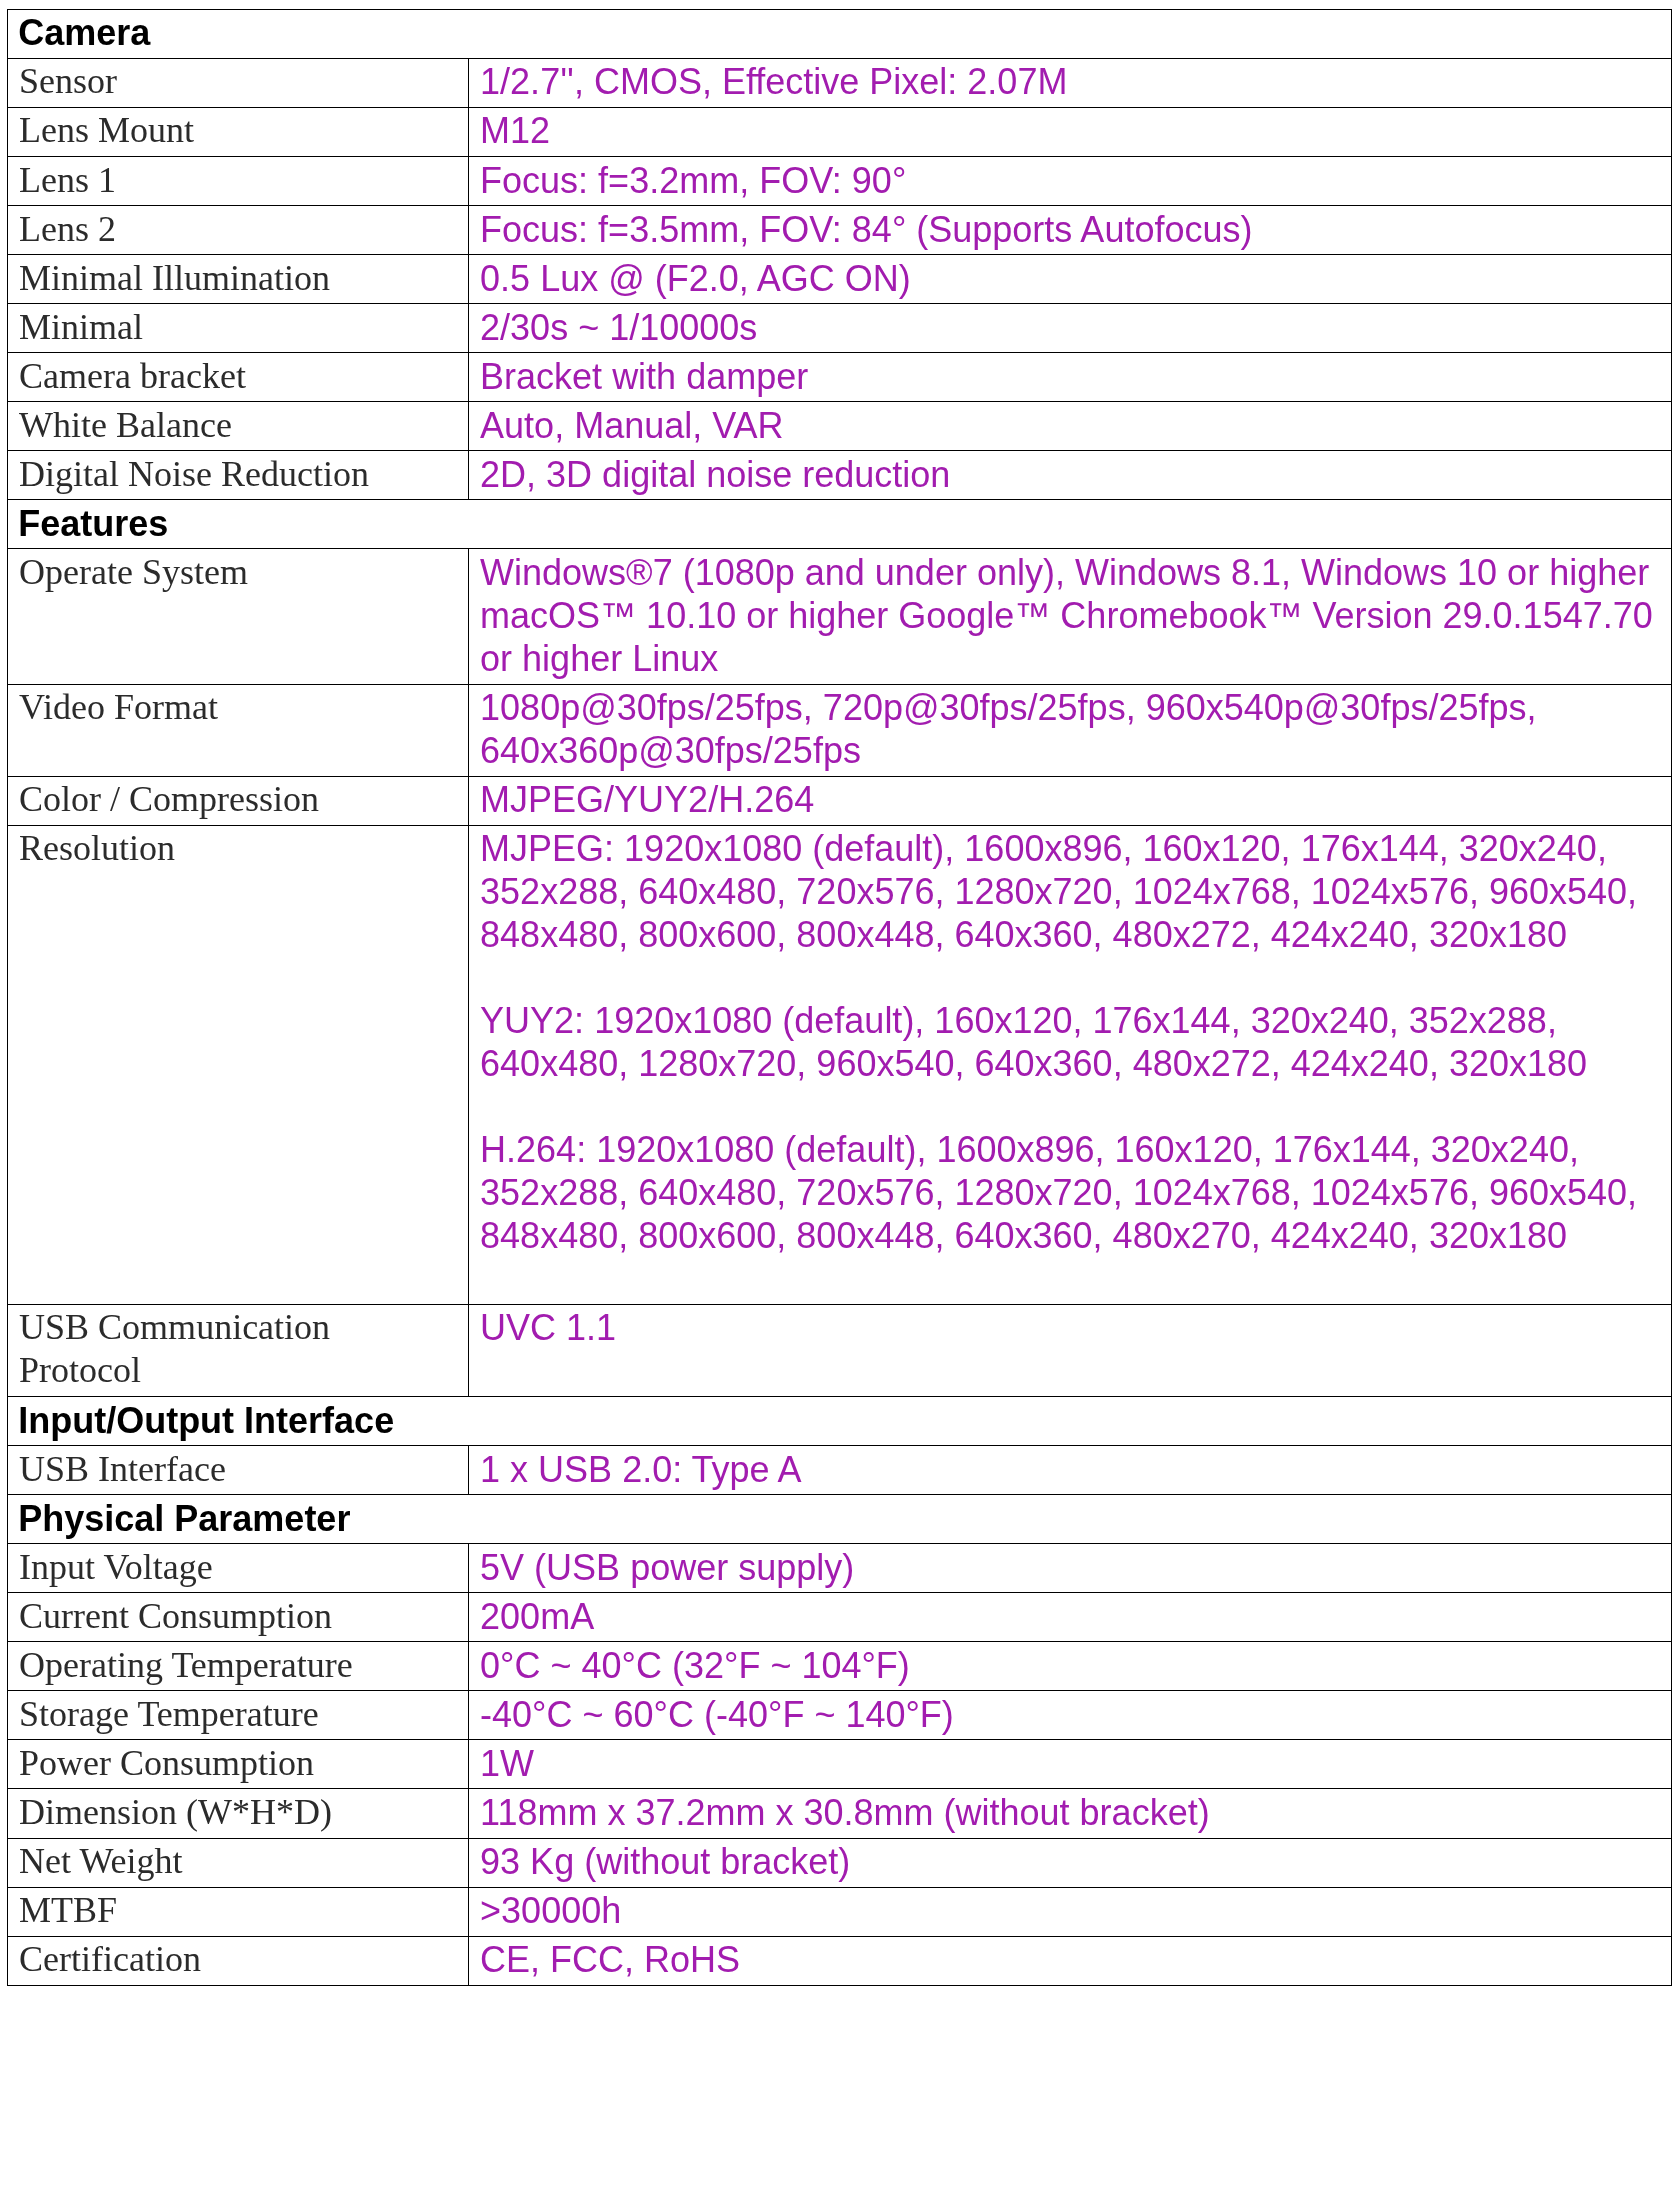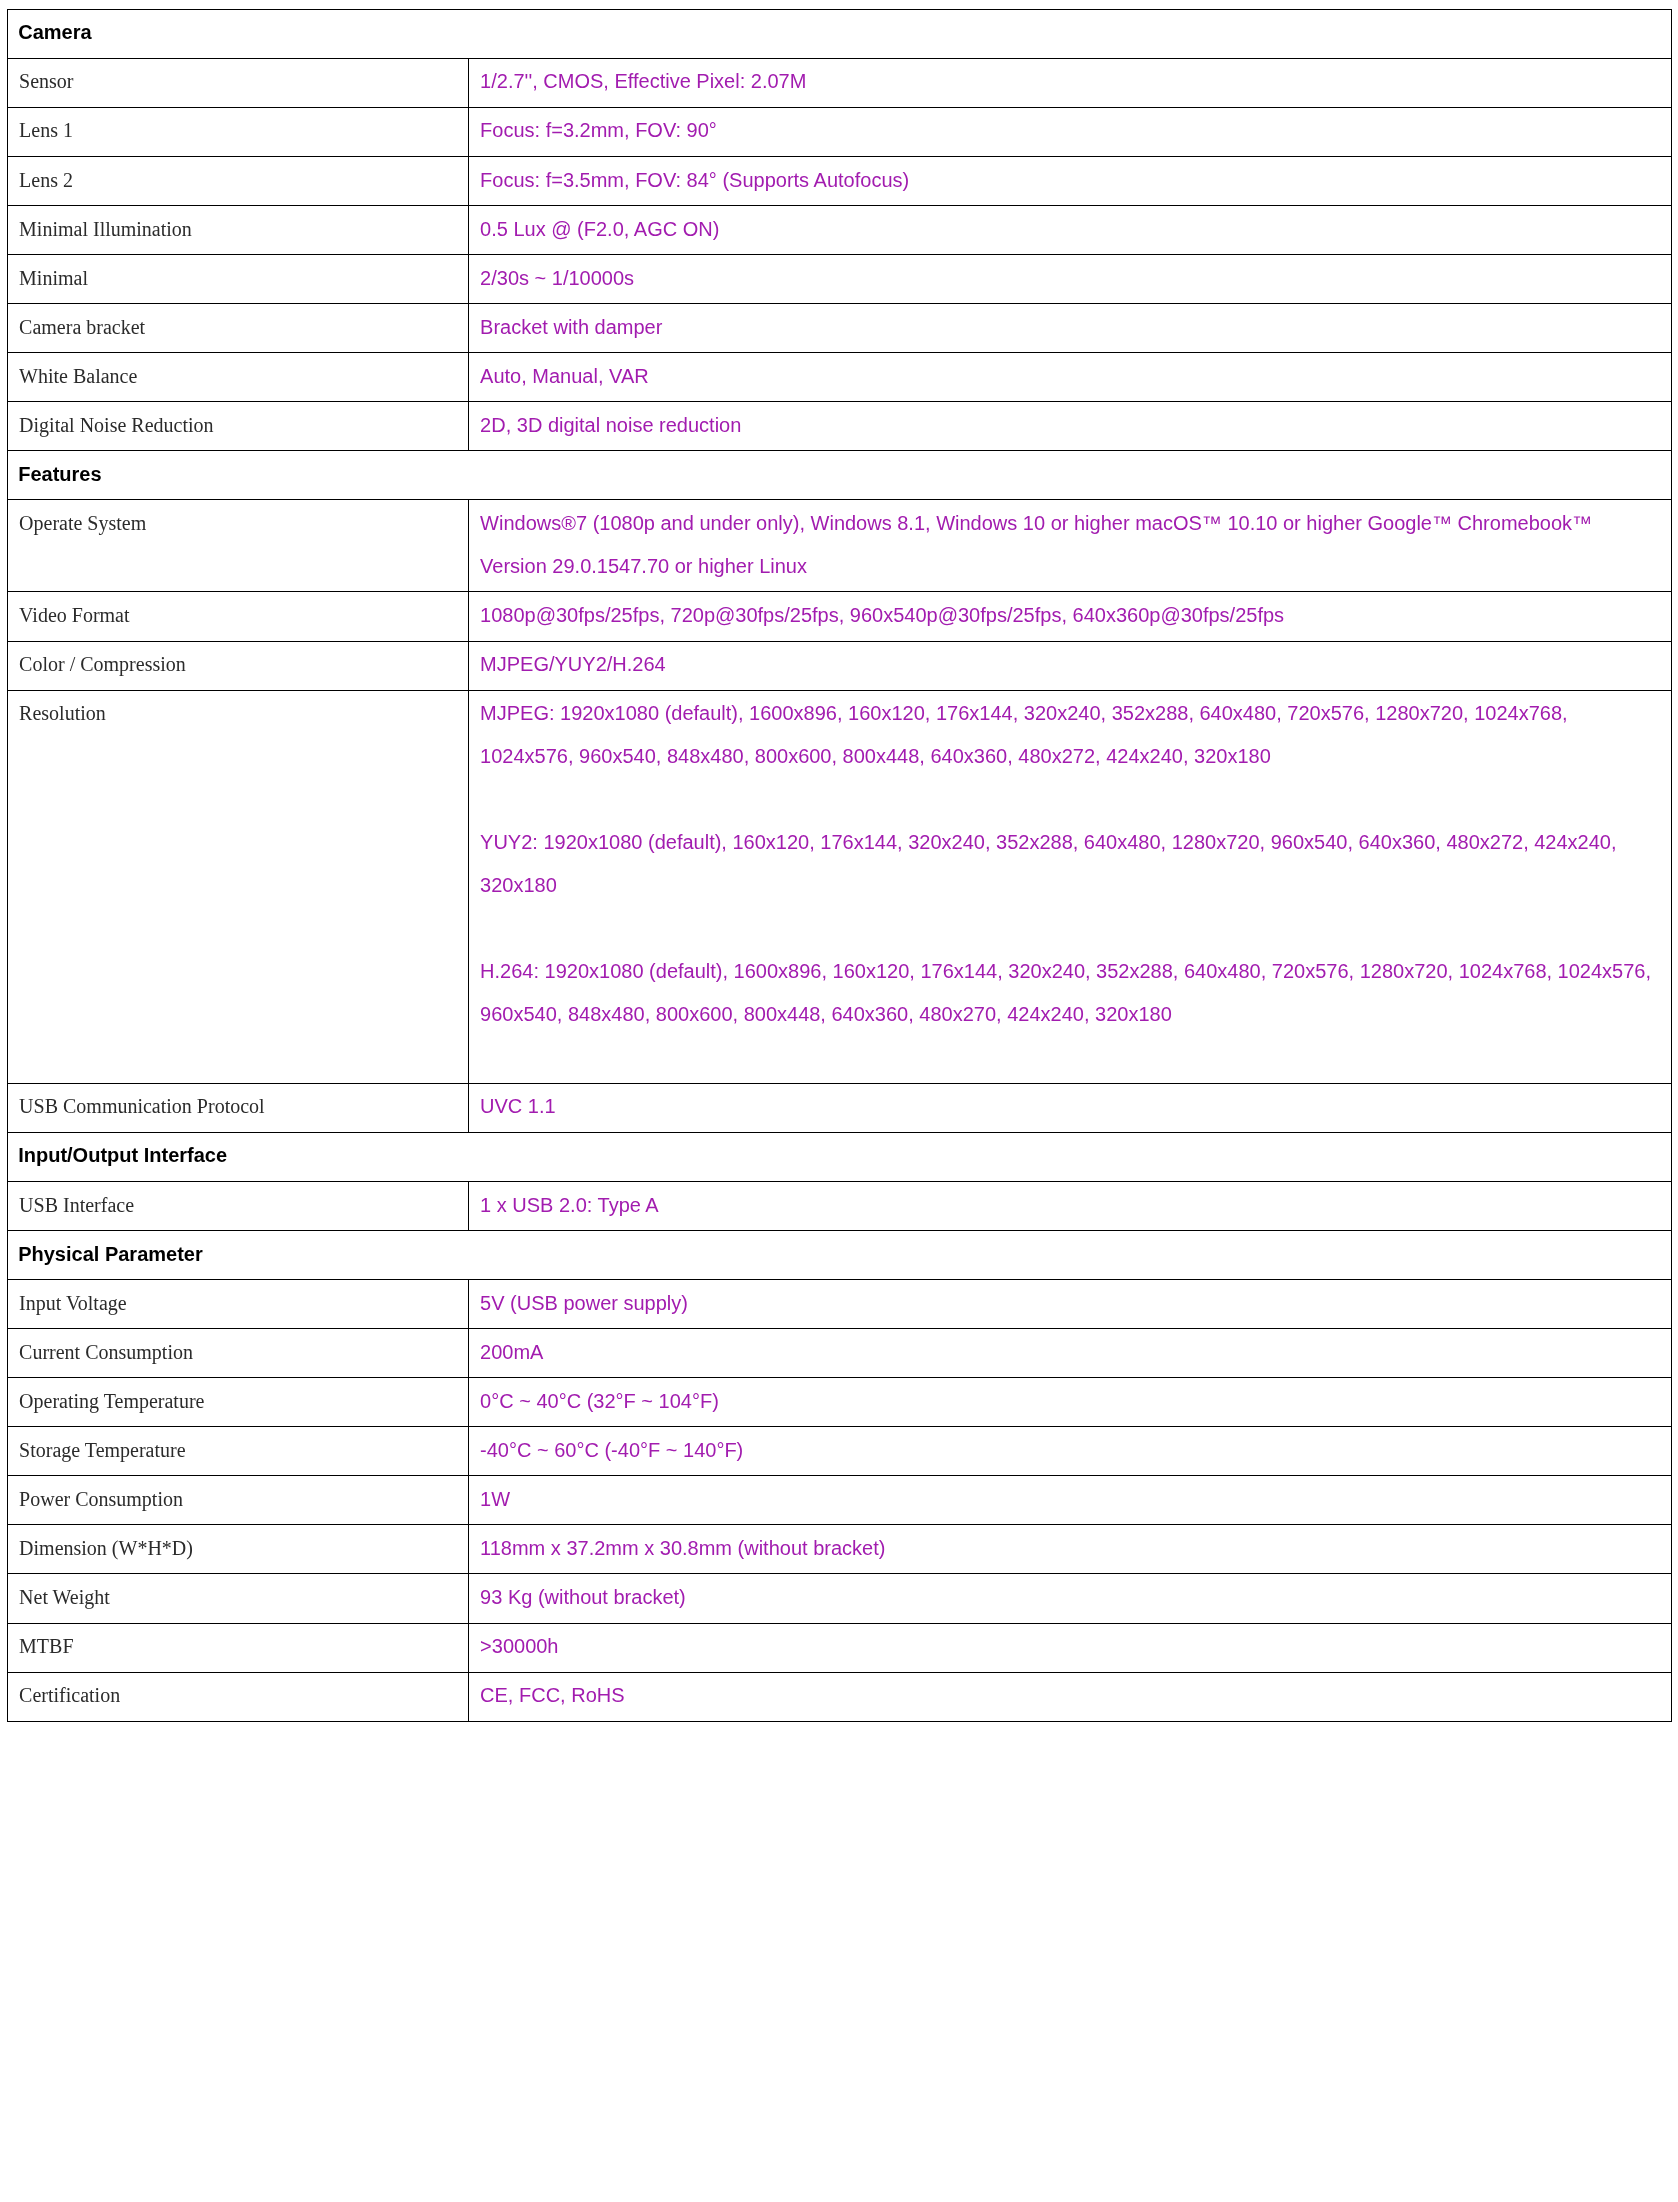--- a/index.html
+++ b/index.html
@@ -17,21 +17,21 @@
   .page {
     padding: 8.6px 6.9px 6.9px 6.9px;
   }
   table.spec-table {
     width: 1665px;
     border-collapse: collapse;
     table-layout: fixed;
   }
   table.spec-table td {
     border: 1.7px solid #000000;
-    font-size: 20px;
+    font-size: 36px;
     line-height: 43px;
     vertical-align: top;
     padding: 1.7px 10.3px 3.4px 11.2px;
     overflow: hidden;
   }
   col.col-label { width: 461px; }
   td.label-cell {
     padding-left: 29px;
     color: #2b2b2b;
     font-family: Liberation Serif, serif;
@@ -55,20 +55,24 @@
       <col class="col-label">
       <col class="col-value">
     </colgroup>
     <tbody id="spec-body">
         <tr class="section-row">
           <td class="section-cell" colspan="2">Camera</td>
         </tr>
         <tr class="spec-row">
           <td class="label-cell">Sensor</td>
           <td class="value-cell">1/2.7'', CMOS, Effective Pixel: 2.07M</td>
+        </tr>
+        <tr class="spec-row">
+          <td class="label-cell">Lens Mount</td>
+          <td class="value-cell">M12</td>
         </tr>
         <tr class="spec-row">
           <td class="label-cell">Lens 1</td>
           <td class="value-cell">Focus: f=3.2mm, FOV: 90°</td>
         </tr>
         <tr class="spec-row">
           <td class="label-cell">Lens 2</td>
           <td class="value-cell">Focus: f=3.5mm, FOV: 84° (Supports Autofocus)</td>
         </tr>
         <tr class="spec-row">

